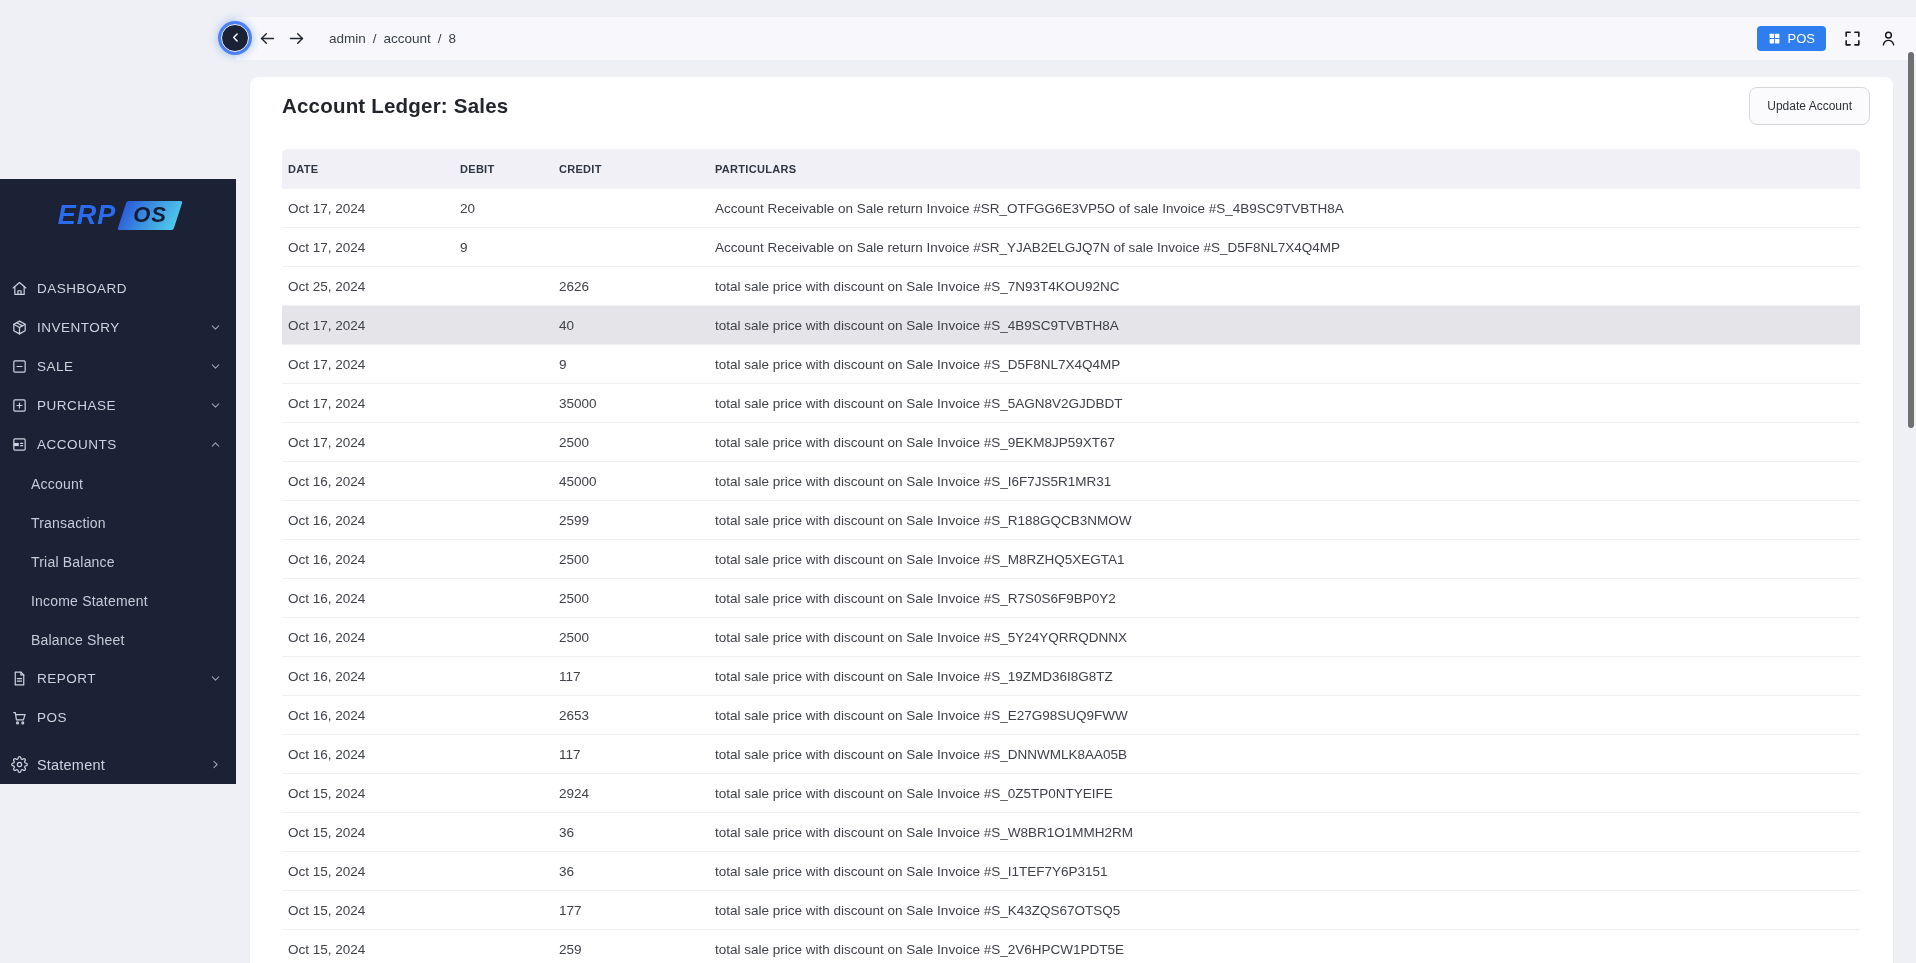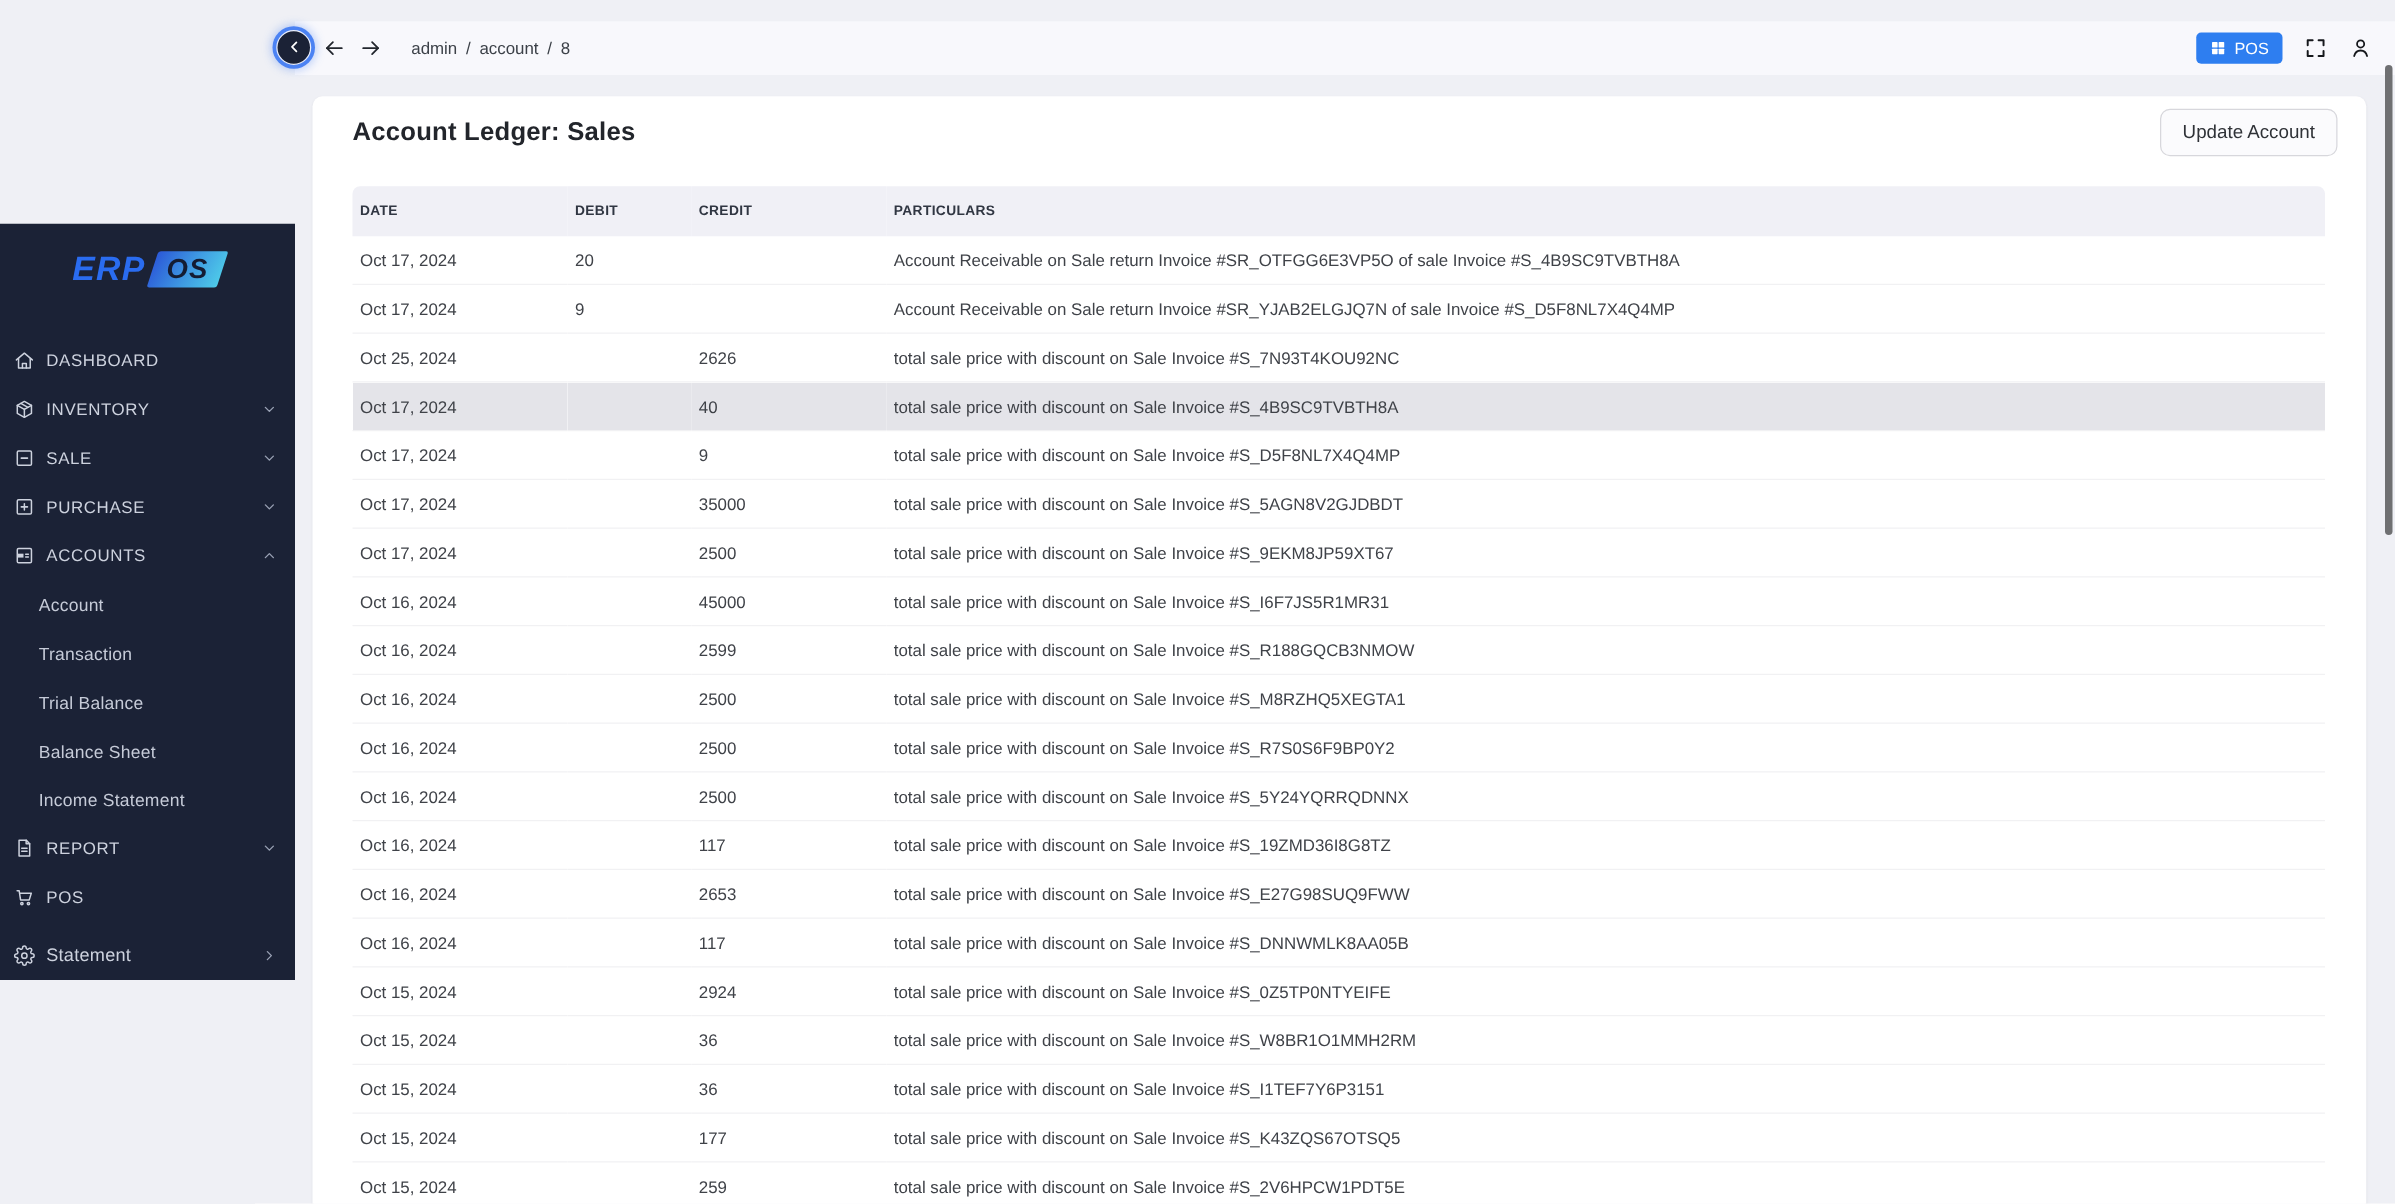--- a/index.html
+++ b/index.html
@@ -35,21 +35,21 @@
   .pos-btn { background:#2e7ef0; color:#fff; border:none; border-radius:4px; height:25px; padding:0 11px; display:flex; align-items:center; gap:7px; font-size:13px; cursor:pointer; font-family:inherit; }
   .pos-btn svg { width:13px; height:13px; }
   .tb-icon { width:19px; height:19px; color:#16181c; cursor:pointer; display:flex; }
   .tb-icon svg { width:19px; height:19px; }
 
   
   .content { flex:1; padding:17px 23px 0 14px; overflow:hidden; }
   .card { background:#fff; border-radius:8px 8px 0 0; height:100%; box-shadow:0 1px 2px rgba(15,20,40,.05); overflow:hidden; }
   .card-head { display:flex; justify-content:space-between; align-items:center; padding:10px 23px 0 32px; }
   .page-title { font-size:20.5px; font-weight:600; color:#22252b; letter-spacing:.2px; }
-  .update-btn { height:38px; padding:0 17px; background:#fbfbfd; border:1px solid #d7d7dc; border-radius:8px; font-size:15px; color:#2f3237; cursor:pointer; font-family:inherit; }
+  .update-btn { height:38px; padding:0 17px; background:#fbfbfd; border:1px solid #d7d7dc; border-radius:8px; font-size:12px; color:#2f3237; cursor:pointer; font-family:inherit; }
   .table-wrap { margin:24px 33px 0 32px; }
   table { width:100%; border-collapse:collapse; table-layout:fixed; }
   th { background:#f0f0f6; height:40px; text-align:left; font-size:11px; font-weight:700; color:#303642; letter-spacing:.3px; padding:0 0 0 6px; }
   th:first-child { border-radius:6px 0 0 0; }
   th:last-child { border-radius:0 6px 0 0; }
   .c0 { width:172px; } .c1 { width:99px; } .c2 { width:156px; }
   td { height:39px; font-size:13.5px; color:#3f4248; border-bottom:1px solid #f1f1f3; padding:0 0 0 6px; white-space:nowrap; overflow:hidden; }
   tr.highlight td { background:#e4e4e9; }
 
   .vscroll { position:fixed; right:2px; top:52px; width:6px; height:376px; background:#6f7072; border-radius:3px; cursor:pointer; z-index:10; }
@@ -132,22 +132,22 @@
           <span class="mi-label">ACCOUNTS</span>
           <span class="mi-chevron">
             <svg viewBox="0 0 24 24" fill="none" stroke="currentColor" stroke-width="2.4" stroke-linecap="round" stroke-linejoin="round">
               <path d="m5 15.5 7-7 7 7"></path>
             </svg>
           </span>
         </div>
         <div class="submenu-item">Account</div>
         <div class="submenu-item">Transaction</div>
         <div class="submenu-item">Trial Balance</div>
+        <div class="submenu-item">Income Statement</div>
         <div class="submenu-item">Balance Sheet</div>
-        <div class="submenu-item">Income Statement</div>
         <div class="menu-item">
           <span class="mi-icon">
             <svg viewBox="0 0 24 24" fill="none" stroke="currentColor" stroke-width="1.7" stroke-linecap="round" stroke-linejoin="round">
               <path d="M6 3h8l4 4v14H6z"></path>
               <path d="M14 3v4h4"></path>
               <path d="M9 12.2h6"></path>
               <path d="M9 15.6h6"></path>
             </svg>
           </span>
           <span class="mi-label">REPORT</span>

